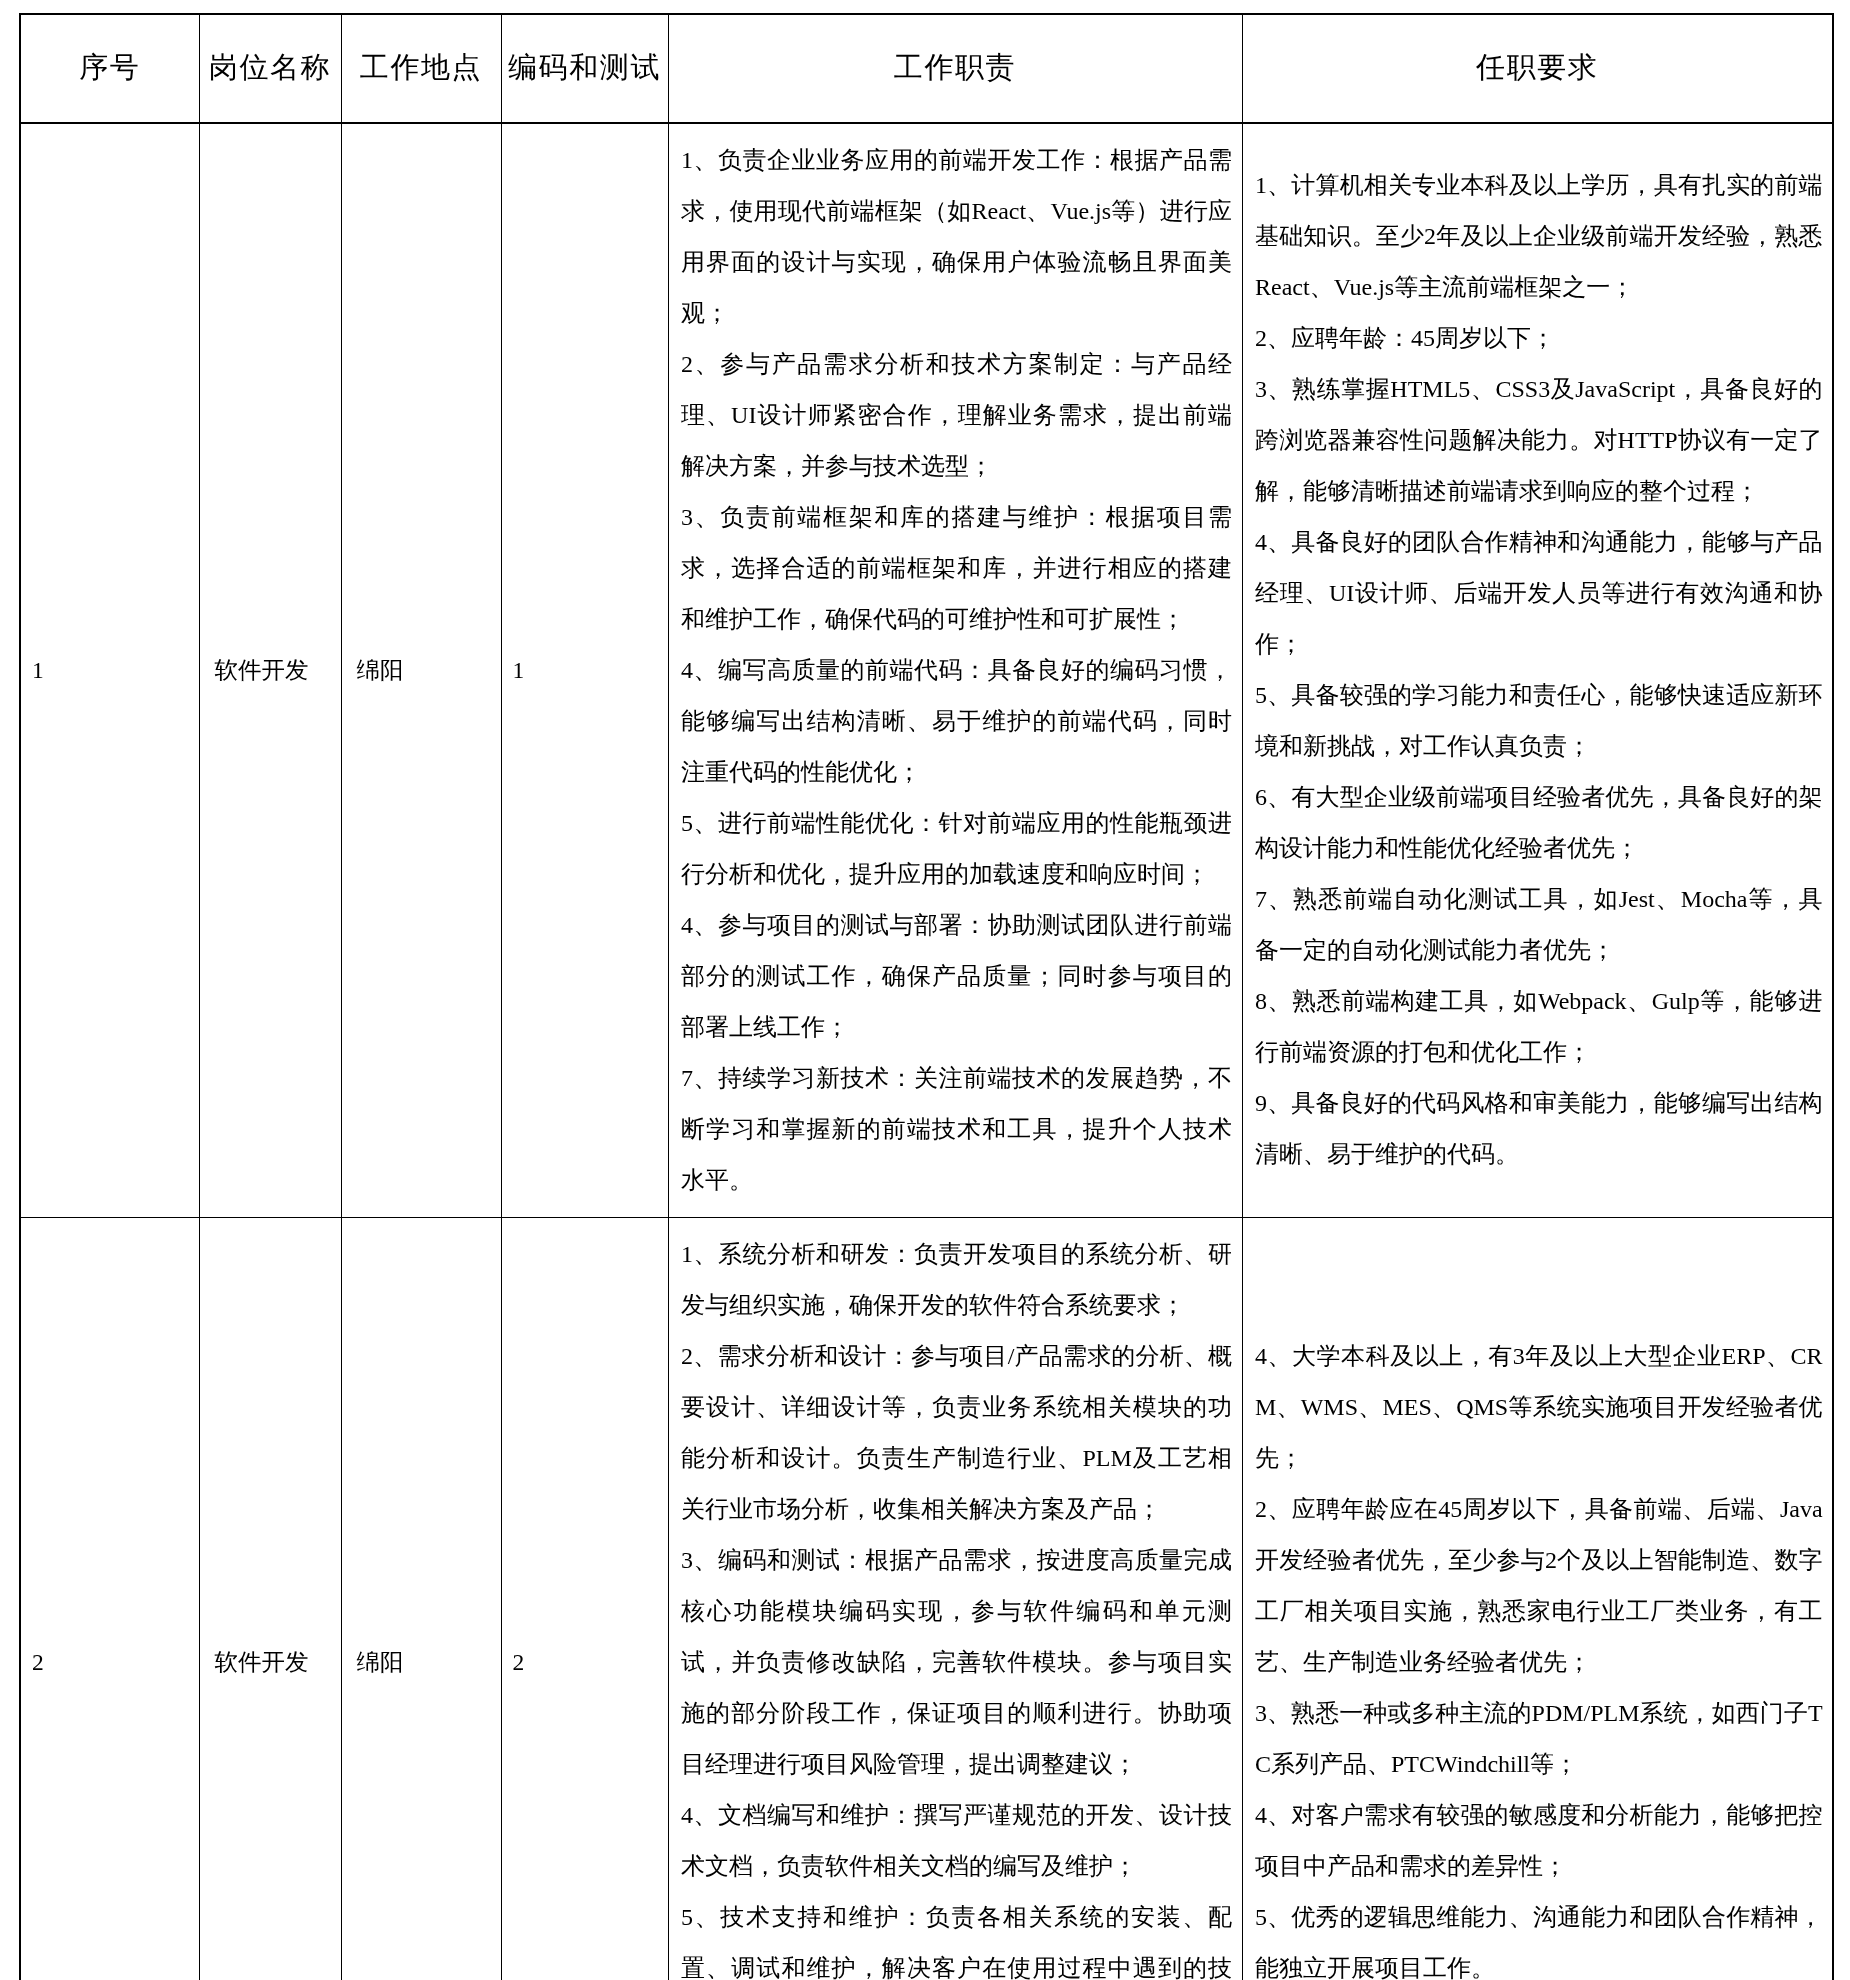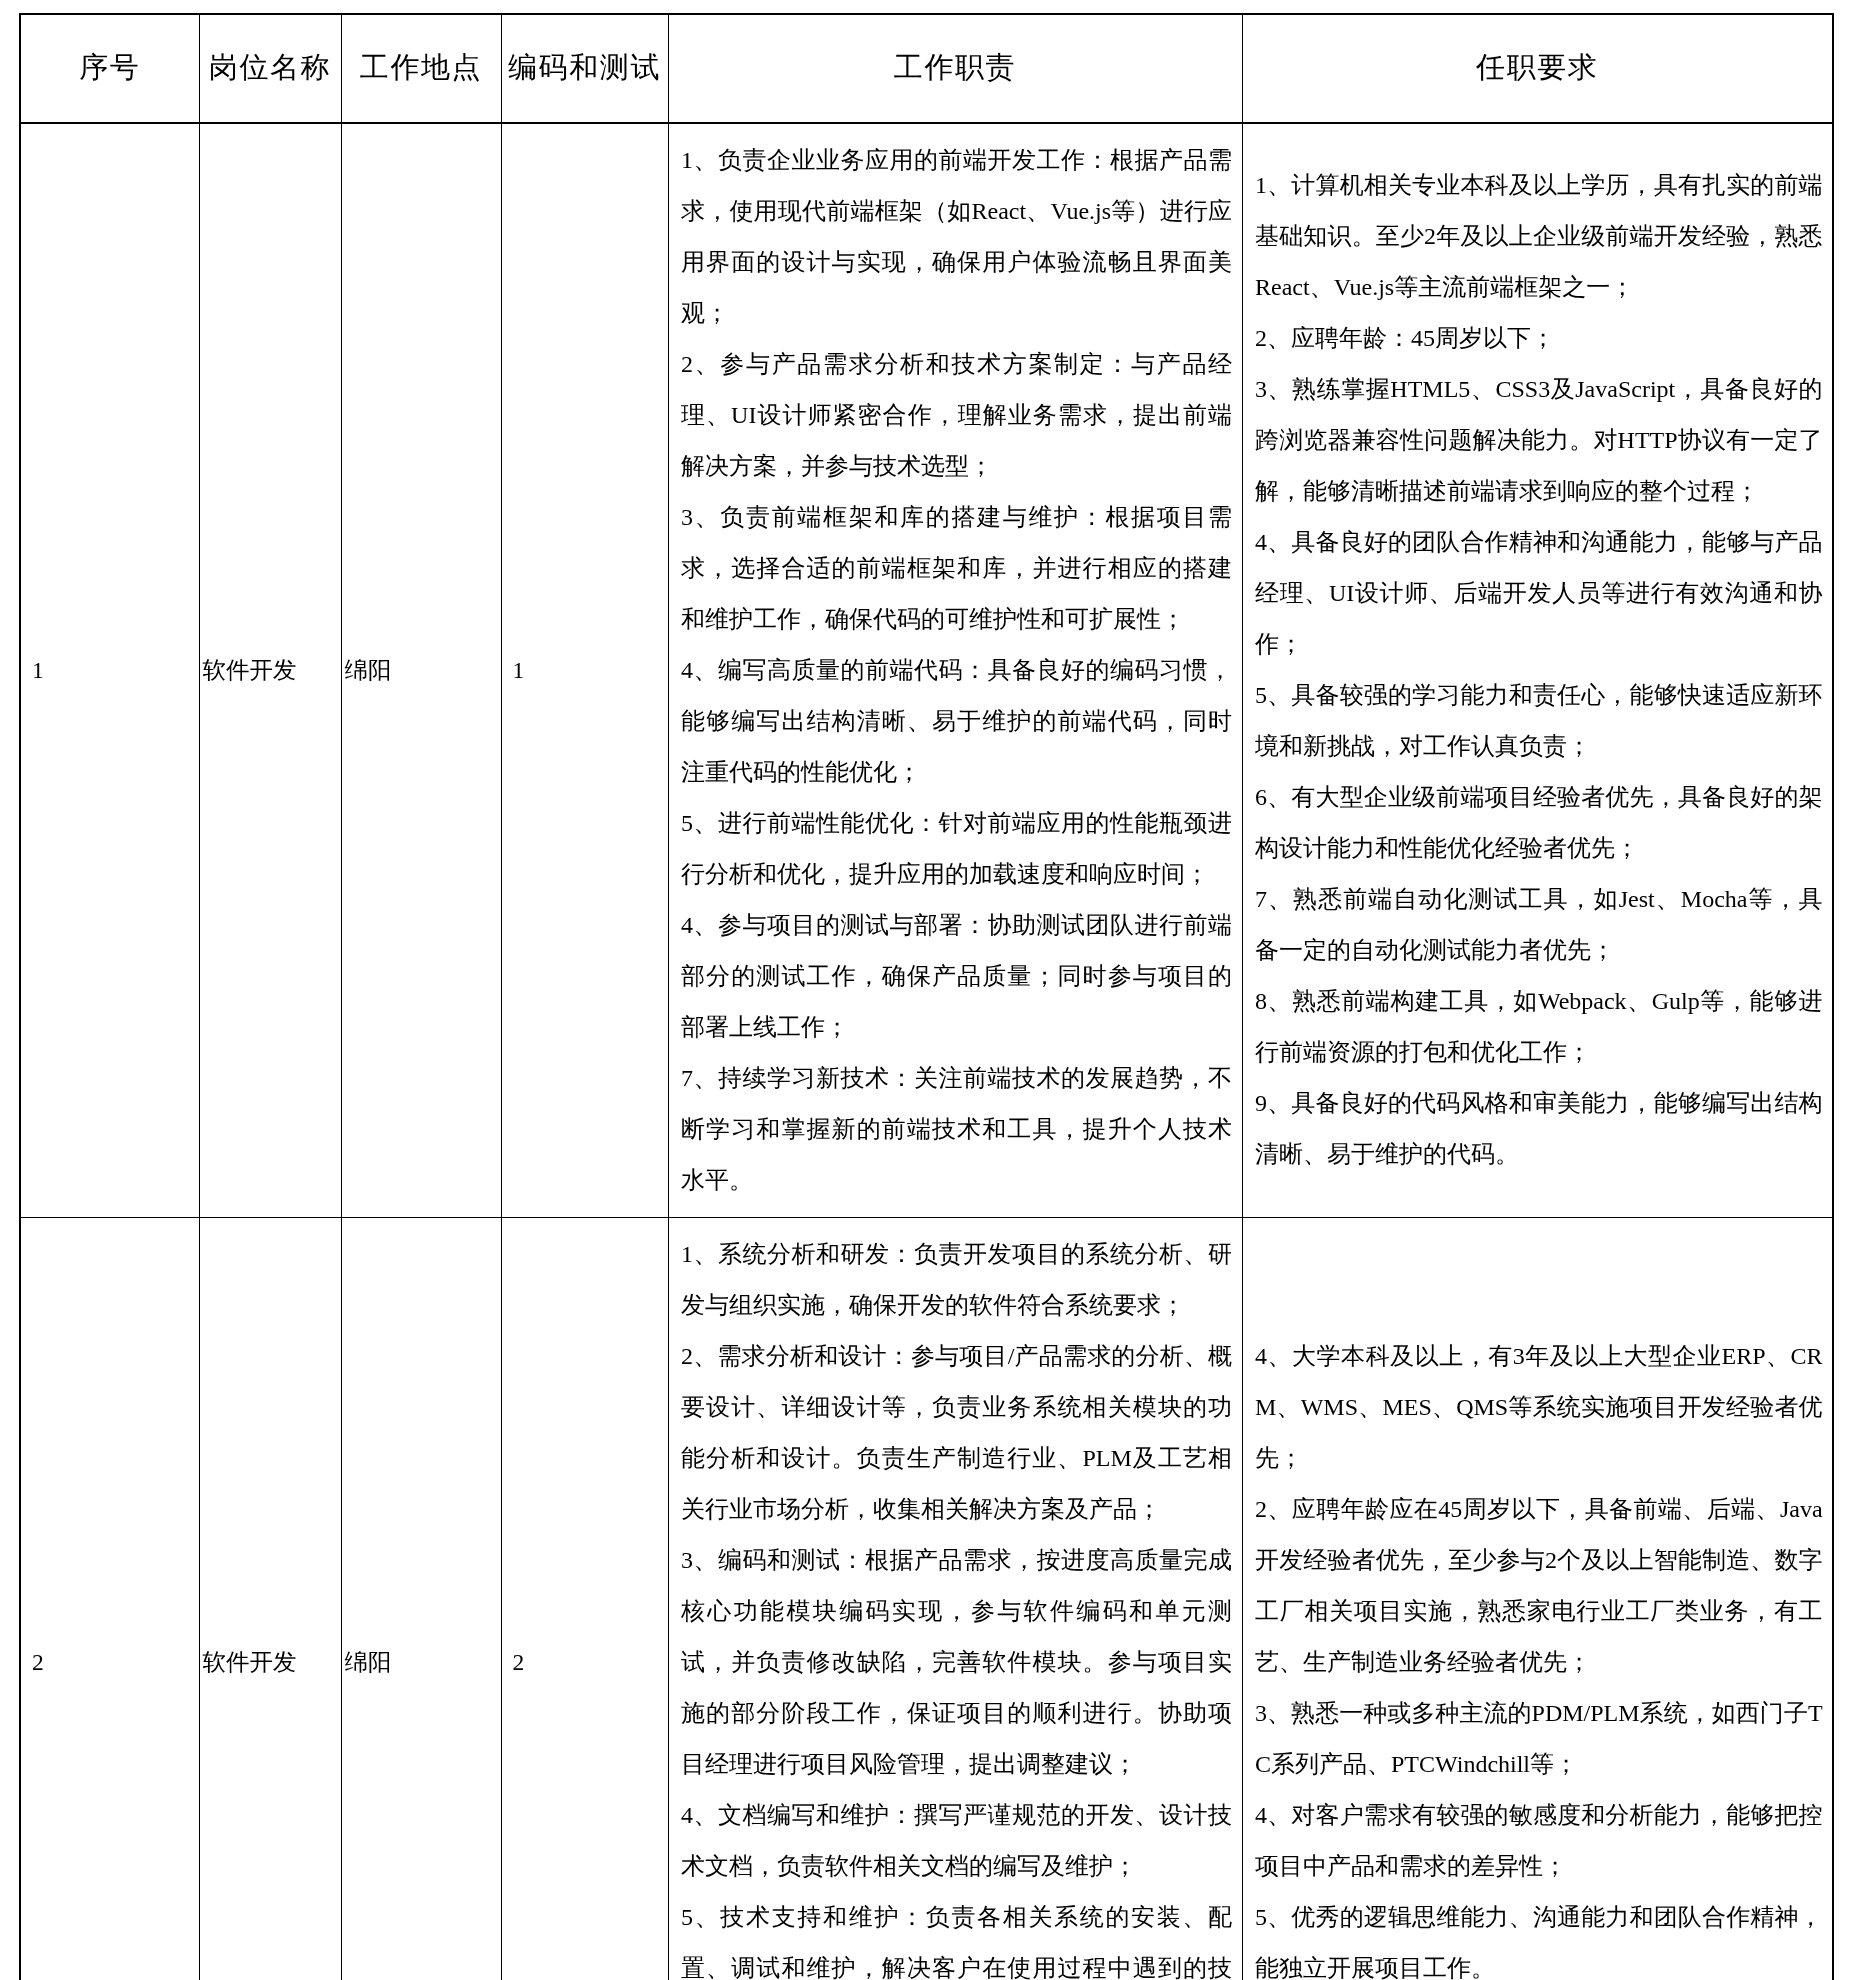--- a/index.html
+++ b/index.html
@@ -72,21 +72,21 @@
   td.cell-index,
   td.cell-post,
   td.cell-loc,
   td.cell-count {
     text-align: left;
     padding-left: 11px;
     font-size: 23.5px;
   }
   td.cell-post,
   td.cell-loc {
-    padding-left: 3px;
+    padding-left: 15px;
   }
 
   td.cell-text {
     padding: 11px 9.4px 11px 12.5px;
     vertical-align: top;
     line-height: 1.0;
   }
 
   td.cell-text.v-middle {
     vertical-align: middle;

